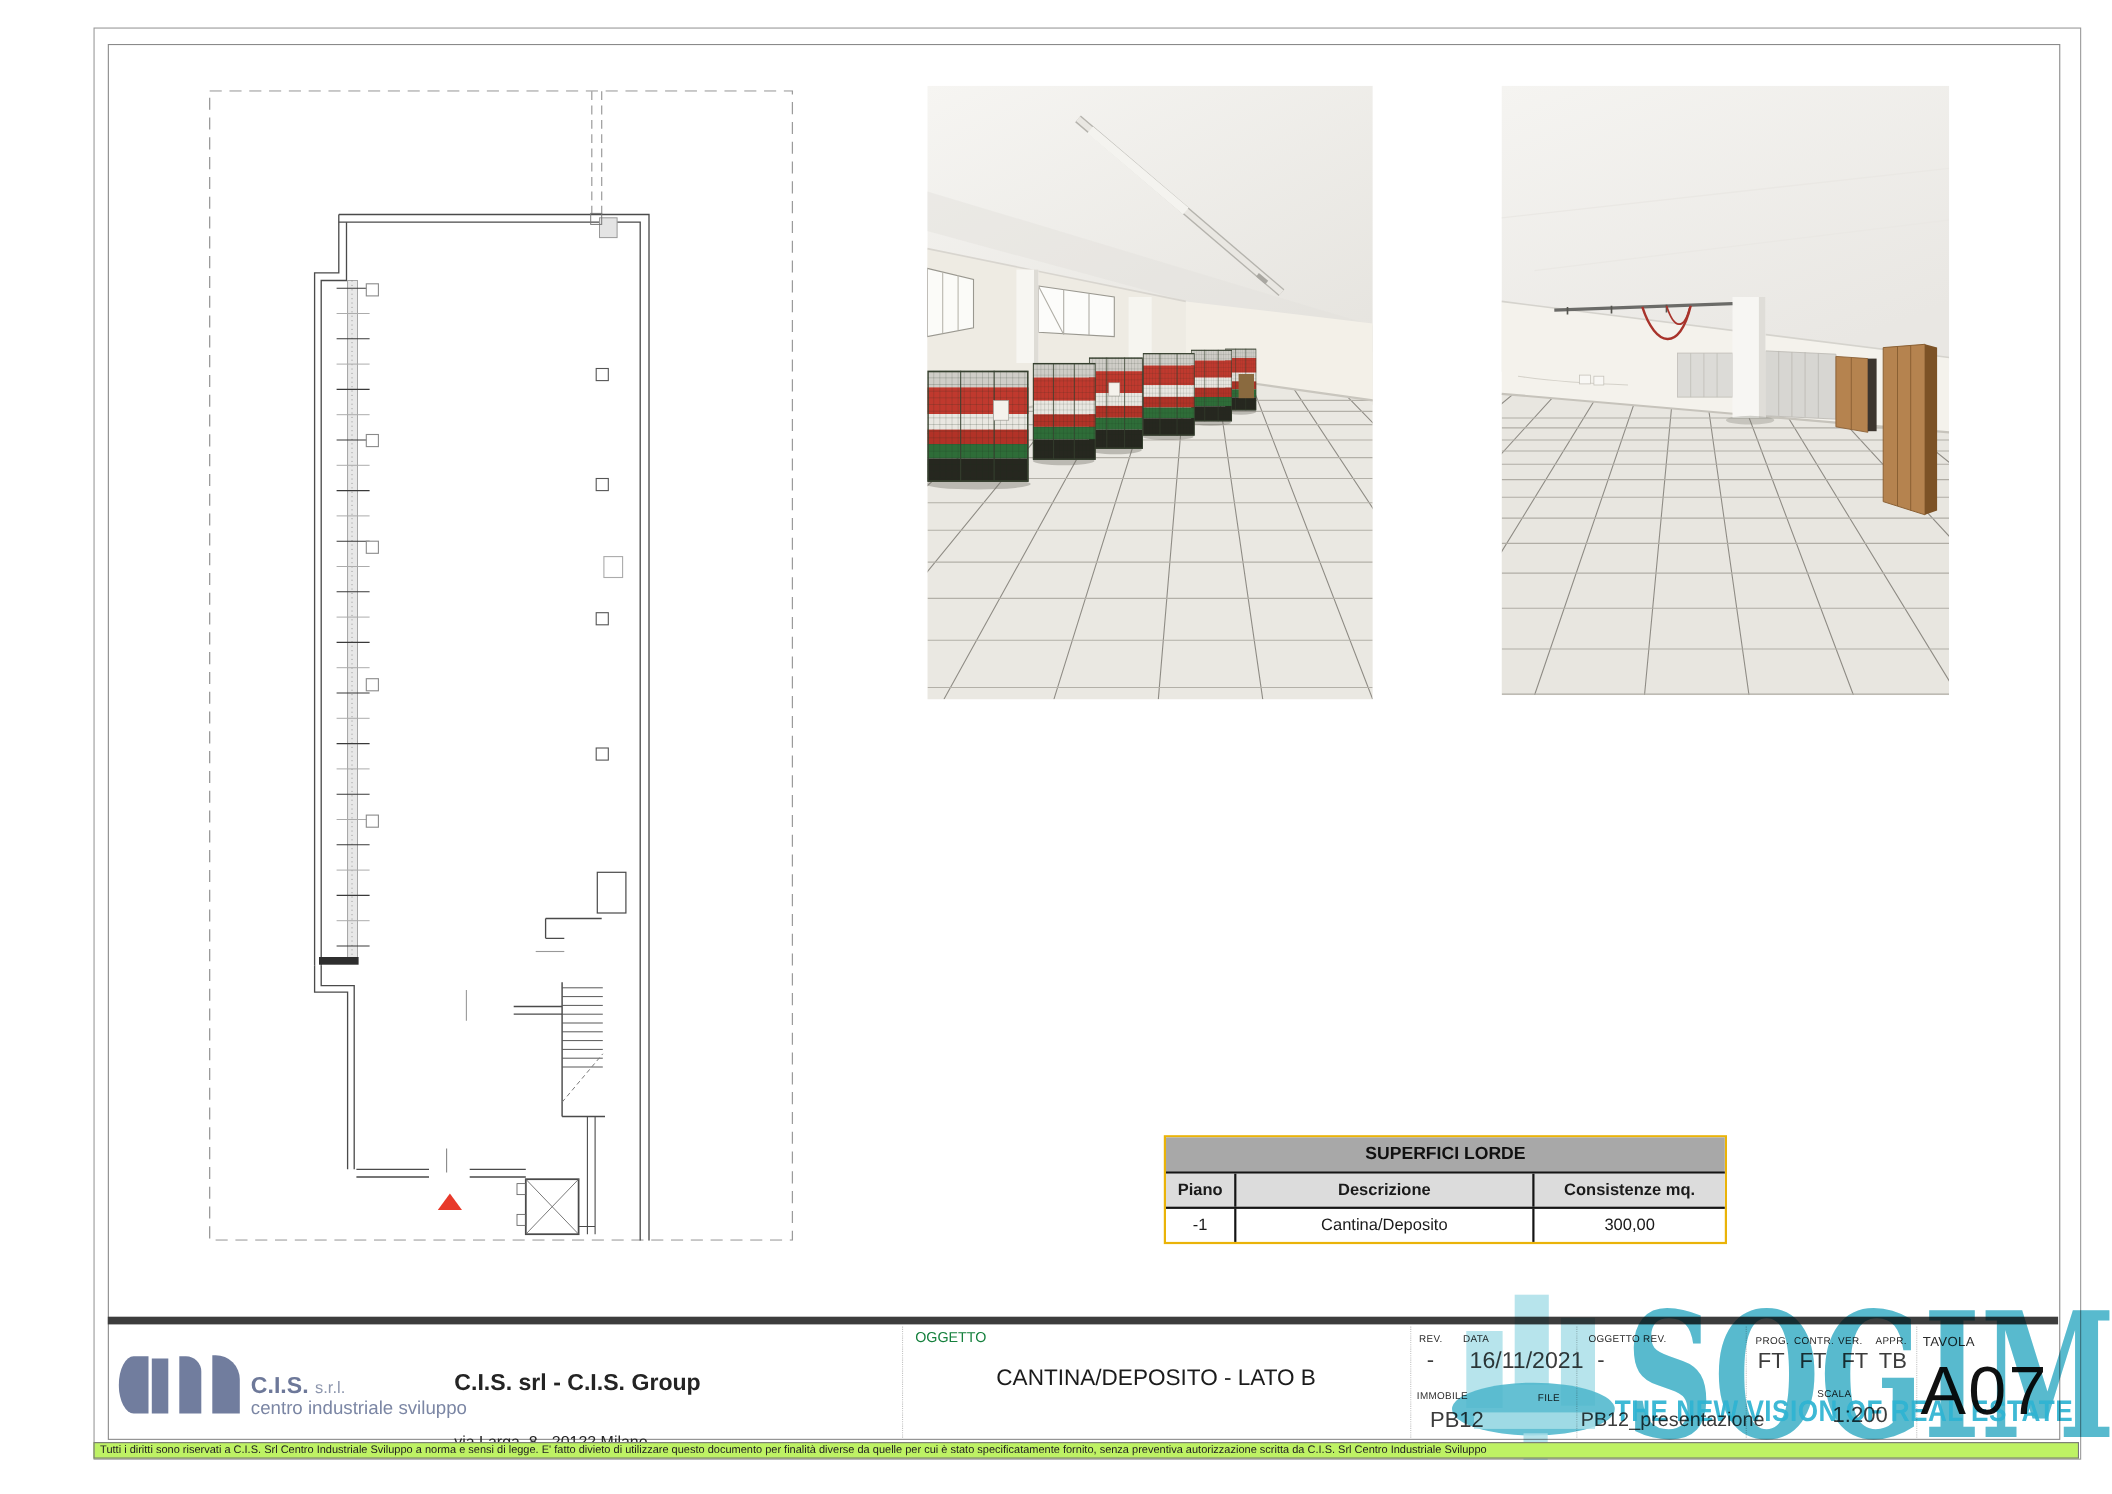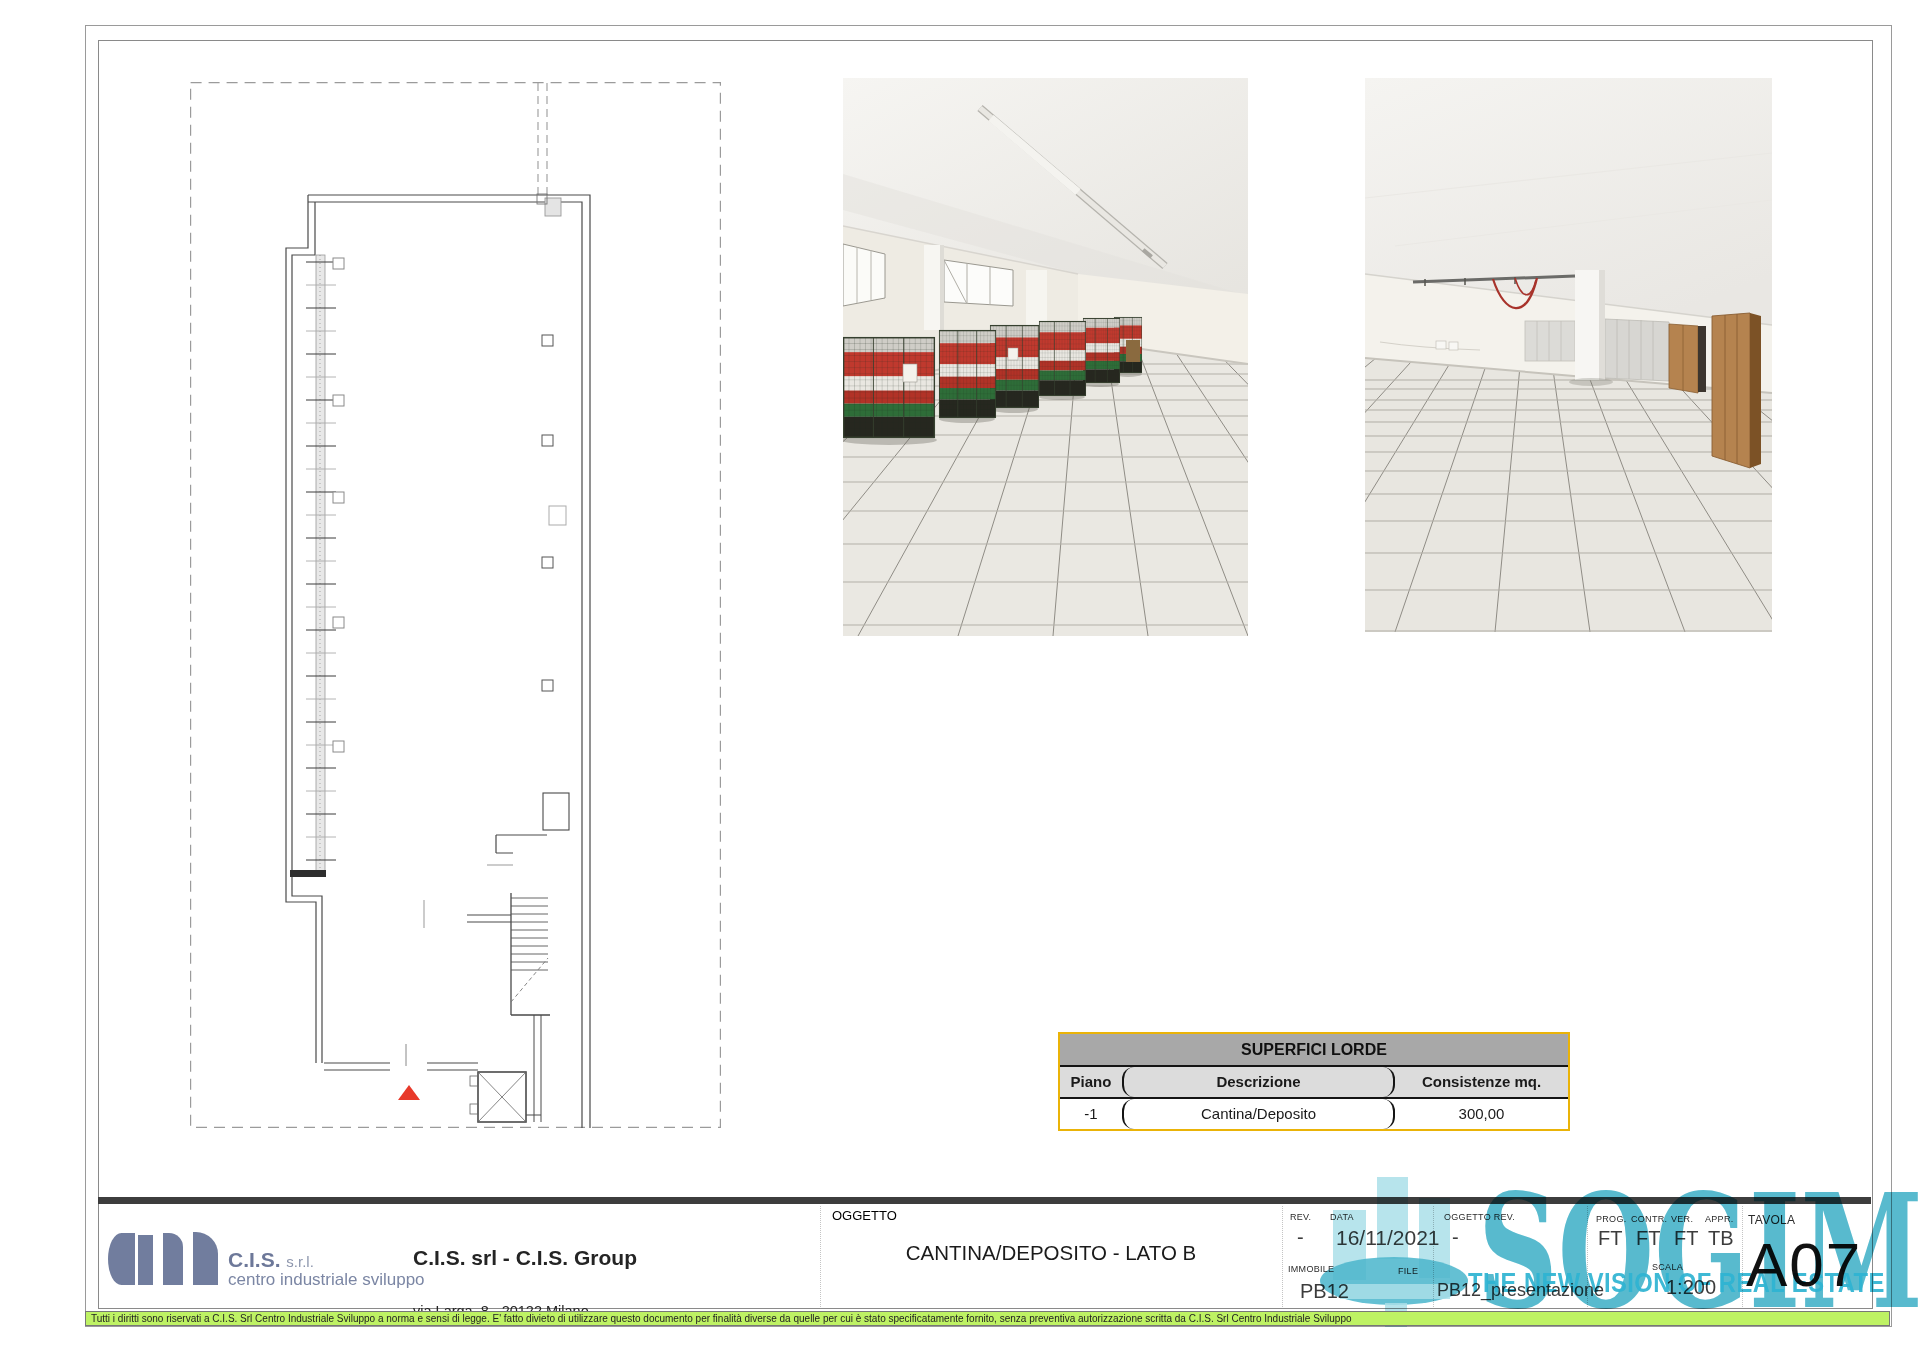--- a/index.html
+++ b/index.html
@@ -8,21 +8,21 @@
   .abs{position:absolute;}
   
   .outer-border{left:85px;top:25px;width:1805px;height:1300px;border:1px solid #9a9a9a;}
   .inner-border{left:98px;top:40px;width:1773px;height:1267px;border:1px solid #8a8a8a;}
   
   .surf-table{left:1058px;top:1032px;width:508px;border:2px solid #eab308;background:#fff;}
   .surf-title{height:31px;line-height:31px;background:#a8a8a8;text-align:center;
               font-weight:bold;font-size:16px;border-bottom:2px solid #141414;color:#101010;}
   .surf-row{display:flex;}
   .surf-row.head{background:#dcdcdc;font-weight:bold;border-bottom:2px solid #141414;}
-  .surf-cell{height:30px;line-height:30px;text-align:center;font-size:15px;box-sizing:border-box;border-radius:12px;}
+  .surf-cell{height:30px;line-height:30px;text-align:center;font-size:15px;box-sizing:border-box;}
   .c1{width:62px;}
   .c2{width:273px;border-left:2px solid #141414;border-right:2px solid #141414;}
   .c3{flex:1;}
   
   .tb-bar{left:98px;top:1197px;width:1773px;height:7px;background:#3d3d3d;}
   .vdiv{top:1206px;height:101px;width:0;border-left:1px dotted #c4c4c4;}
   .lbl{font-size:9px;color:#2b2b2b;letter-spacing:.3px;white-space:nowrap;}
   .val{font-size:20px;color:#3c3c3c;white-space:nowrap;}
   .company{left:413px;top:1212px;font-size:14.5px;line-height:17.5px;color:#242424;white-space:pre;}
   .company .first{font-size:21px;font-weight:bold;line-height:21px;}
@@ -292,21 +292,21 @@
 
 <div class="abs company">
   <div class="first">C.I.S. srl - C.I.S. Group</div>
   <div>via Larga, 8 - 20122 Milano</div>
   <div>t +39 02 87325731</div>
   
   
   
 </div>
 
-<div class="abs" style="left:832px;top:1208px;font-size:13px;color:#000000;">OGGETTO</div>
+<div class="abs" style="left:832px;top:1208px;font-size:13px;color:#15803d;">OGGETTO</div>
 <div class="abs subject">
   <div>CANTINA/DEPOSITO - LATO B</div>
 </div>
 
 <div class="abs lbl" style="left:1290px;top:1212px;">REV.</div>
 <div class="abs val" style="left:1297px;top:1226px;">-</div>
 <div class="abs lbl" style="left:1330px;top:1212px;">DATA</div>
 <div class="abs val" style="left:1336px;top:1226px;font-size:21px;">16/11/2021</div>
 <div class="abs lbl" style="left:1444px;top:1212px;">OGGETTO REV.</div>
 <div class="abs val" style="left:1452px;top:1226px;">-</div>

